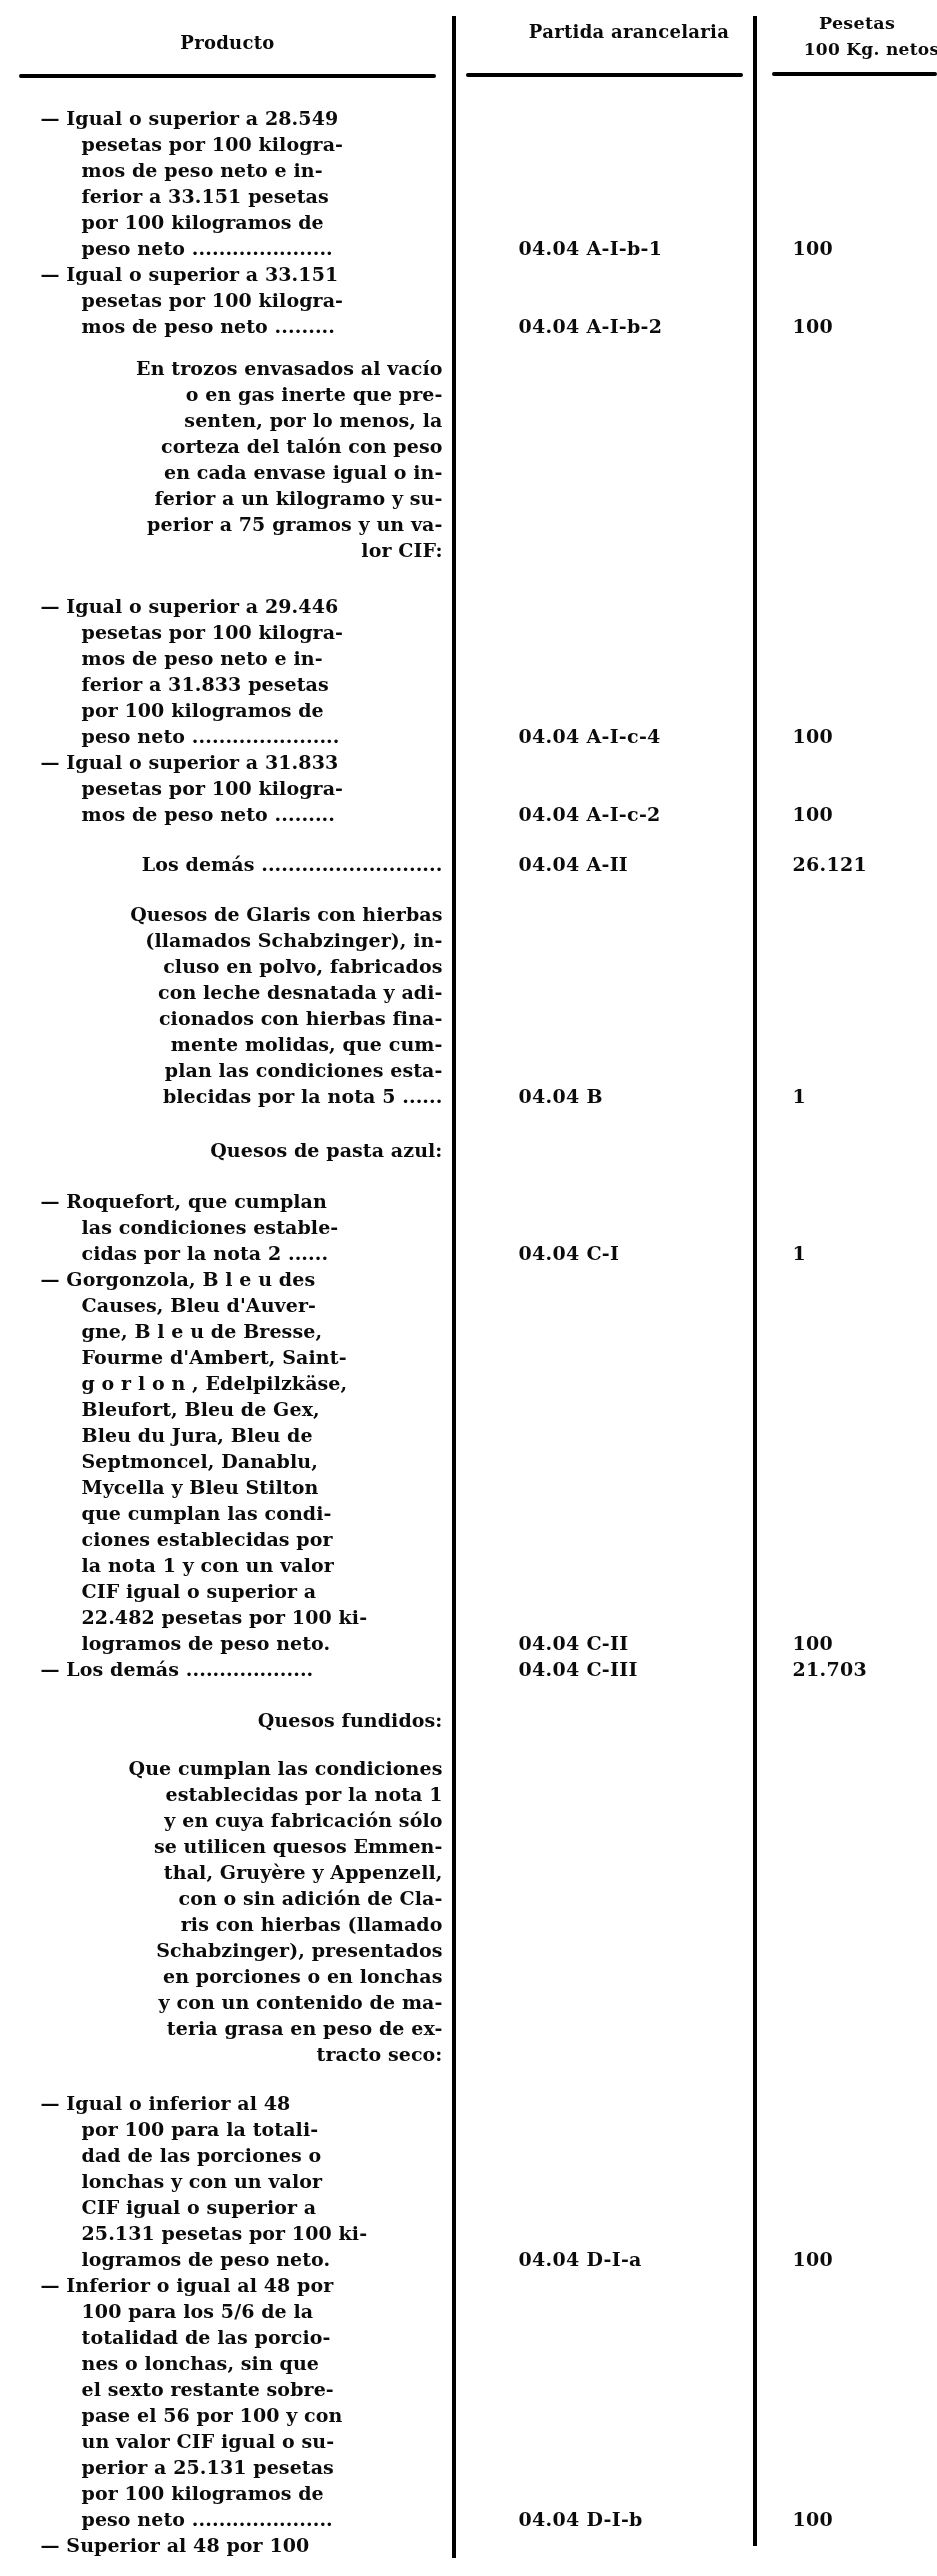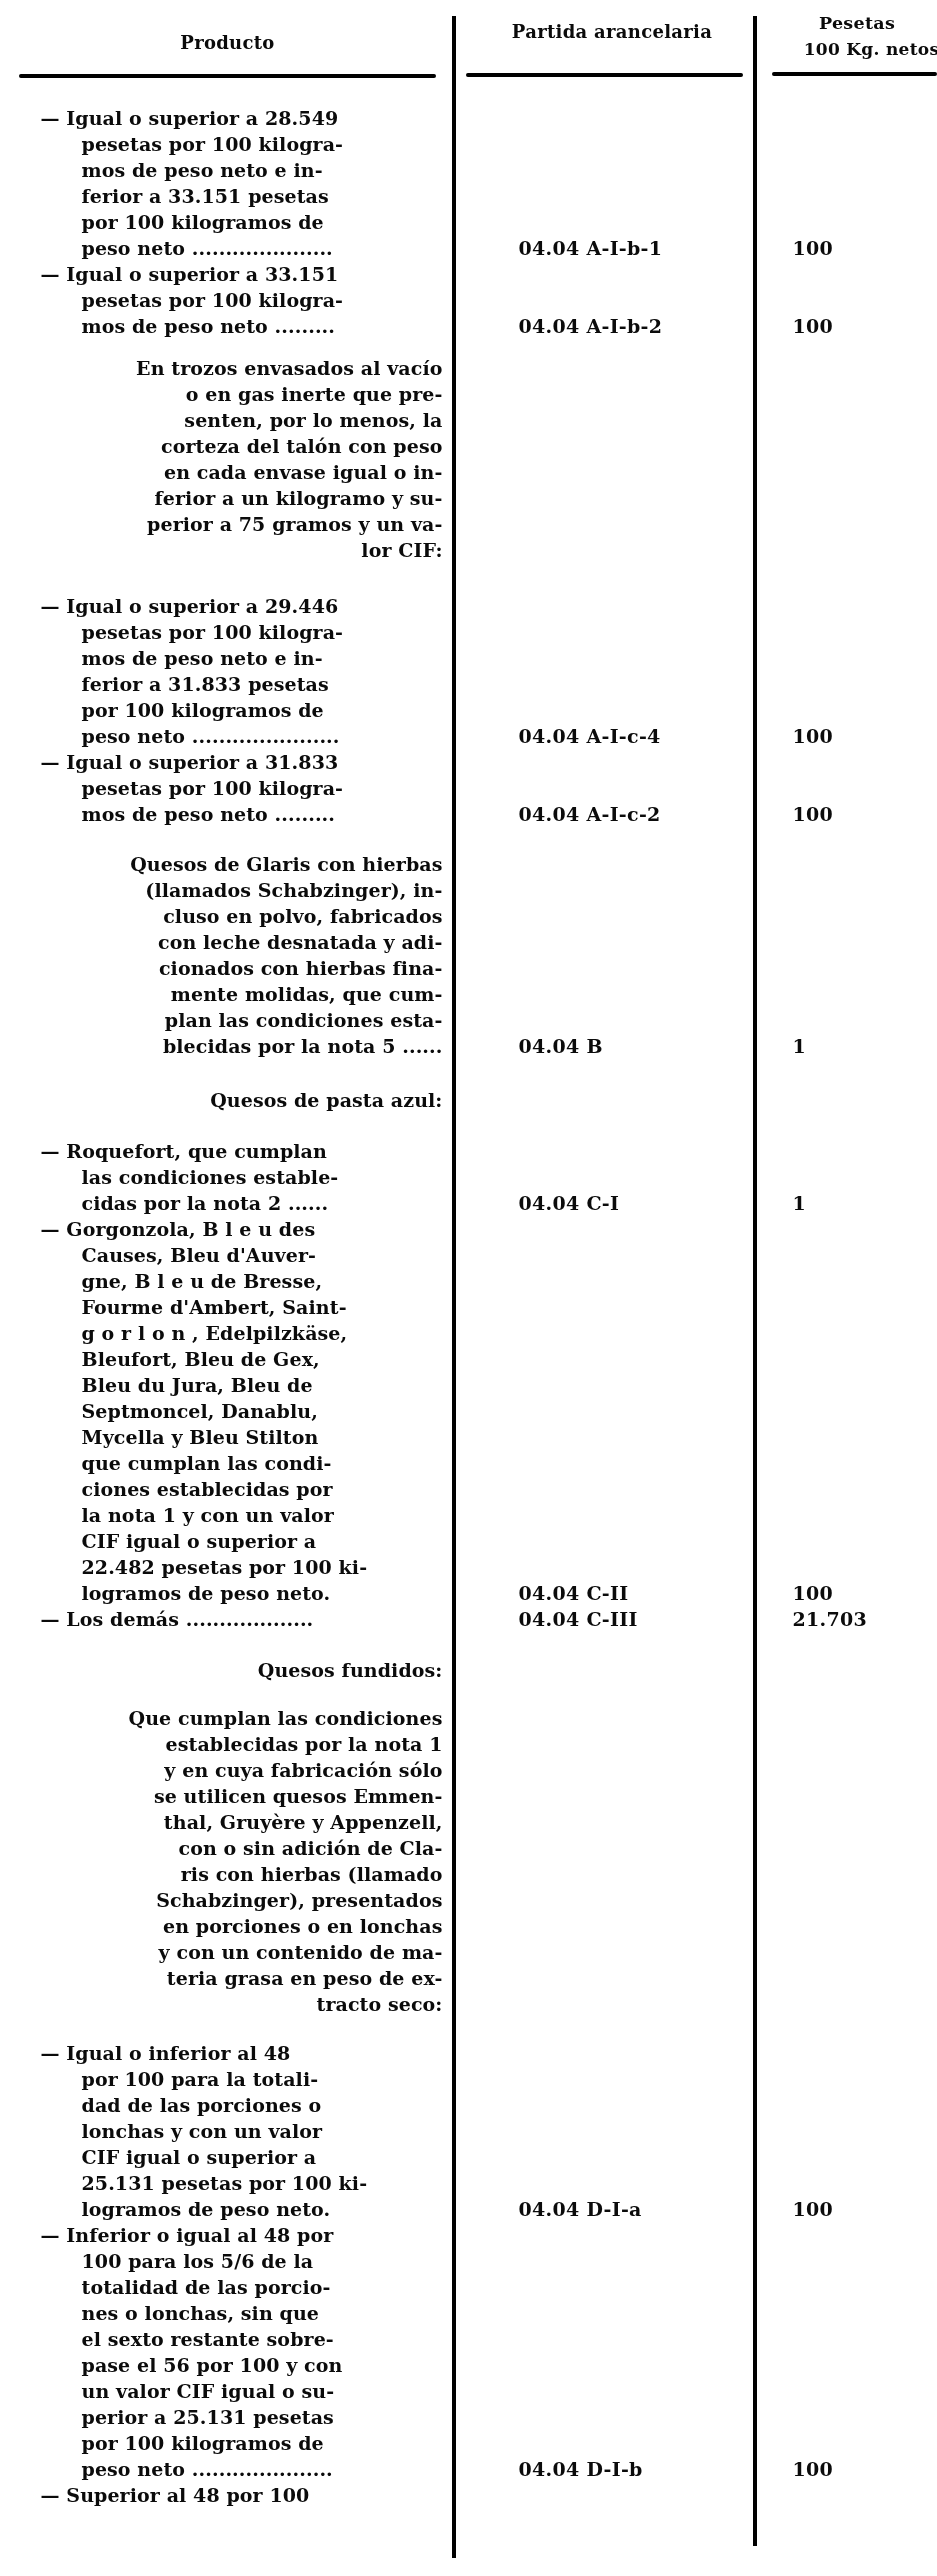--- a/index.html
+++ b/index.html
@@ -8,21 +8,21 @@
     width:937px;
     height:2576px;
     background:#ffffff;
     overflow:hidden;
     font-family:"DejaVu Serif","Liberation Serif",serif;
     font-weight:700;
     color:#0b0b0b;
   }
   .hdr{position:absolute;text-align:center;letter-spacing:0.3px;}
   .hdr-product{left:19px;top:32px;width:417px;font-size:18px;}
-  .hdr-partida{left:443px;top:21px;width:338px;font-size:18px;}
+  .hdr-partida{left:460px;top:21px;width:338px;font-size:18px;}
   .hdr-pesetas1{left:758px;top:12.5px;width:198px;font-size:17.5px;}
   .hdr-pesetas2{left:758px;top:39px;width:179px;font-size:17px;padding-left:24px;}
   .hrule{position:absolute;height:4.4px;background:#000;border-radius:1.9px;}
   .hrule.r1{left:19px;top:74px;width:417px;}
   .hrule.r2{left:466px;top:73px;width:277px;}
   .hrule.r3{left:772px;top:72px;width:165px;}
   .vrule{position:absolute;top:16.2px;width:3.7px;background:#000;}
   .vrule.v1{left:452px;height:2542px;}
   .vrule.v2{left:753px;height:2530px;}
   #rows{position:absolute;left:17.5px;top:94px;width:425px;}
@@ -100,20 +100,25 @@
         <span class="val">100</span>
       </div>
       <div class="row item" style="margin-top: 0px;">
         <div class="ptext">— Igual o superior a 31.833
 pesetas por 100 kilogra-
 mos de peso neto .........</div>
         <span class="code">04.04 A-I-c-2</span>
         <span class="val">100</span>
       </div>
       <div class="row para" style="margin-top: 24px;">
+        <div class="ptext">Los demás ...........................</div>
+        <span class="code">04.04 A-II</span>
+        <span class="val">26.121</span>
+      </div>
+      <div class="row para" style="margin-top: 24px;">
         <div class="ptext">Quesos de Glaris con hierbas
 (llamados Schabzinger), in-
 cluso en polvo, fabricados
 con leche desnatada y adi-
 cionados con hierbas fina-
 mente molidas, que cum-
 plan las condiciones esta-
 blecidas por la nota 5 ......</div>
         <span class="code">04.04 B</span>
         <span class="val">1</span>

